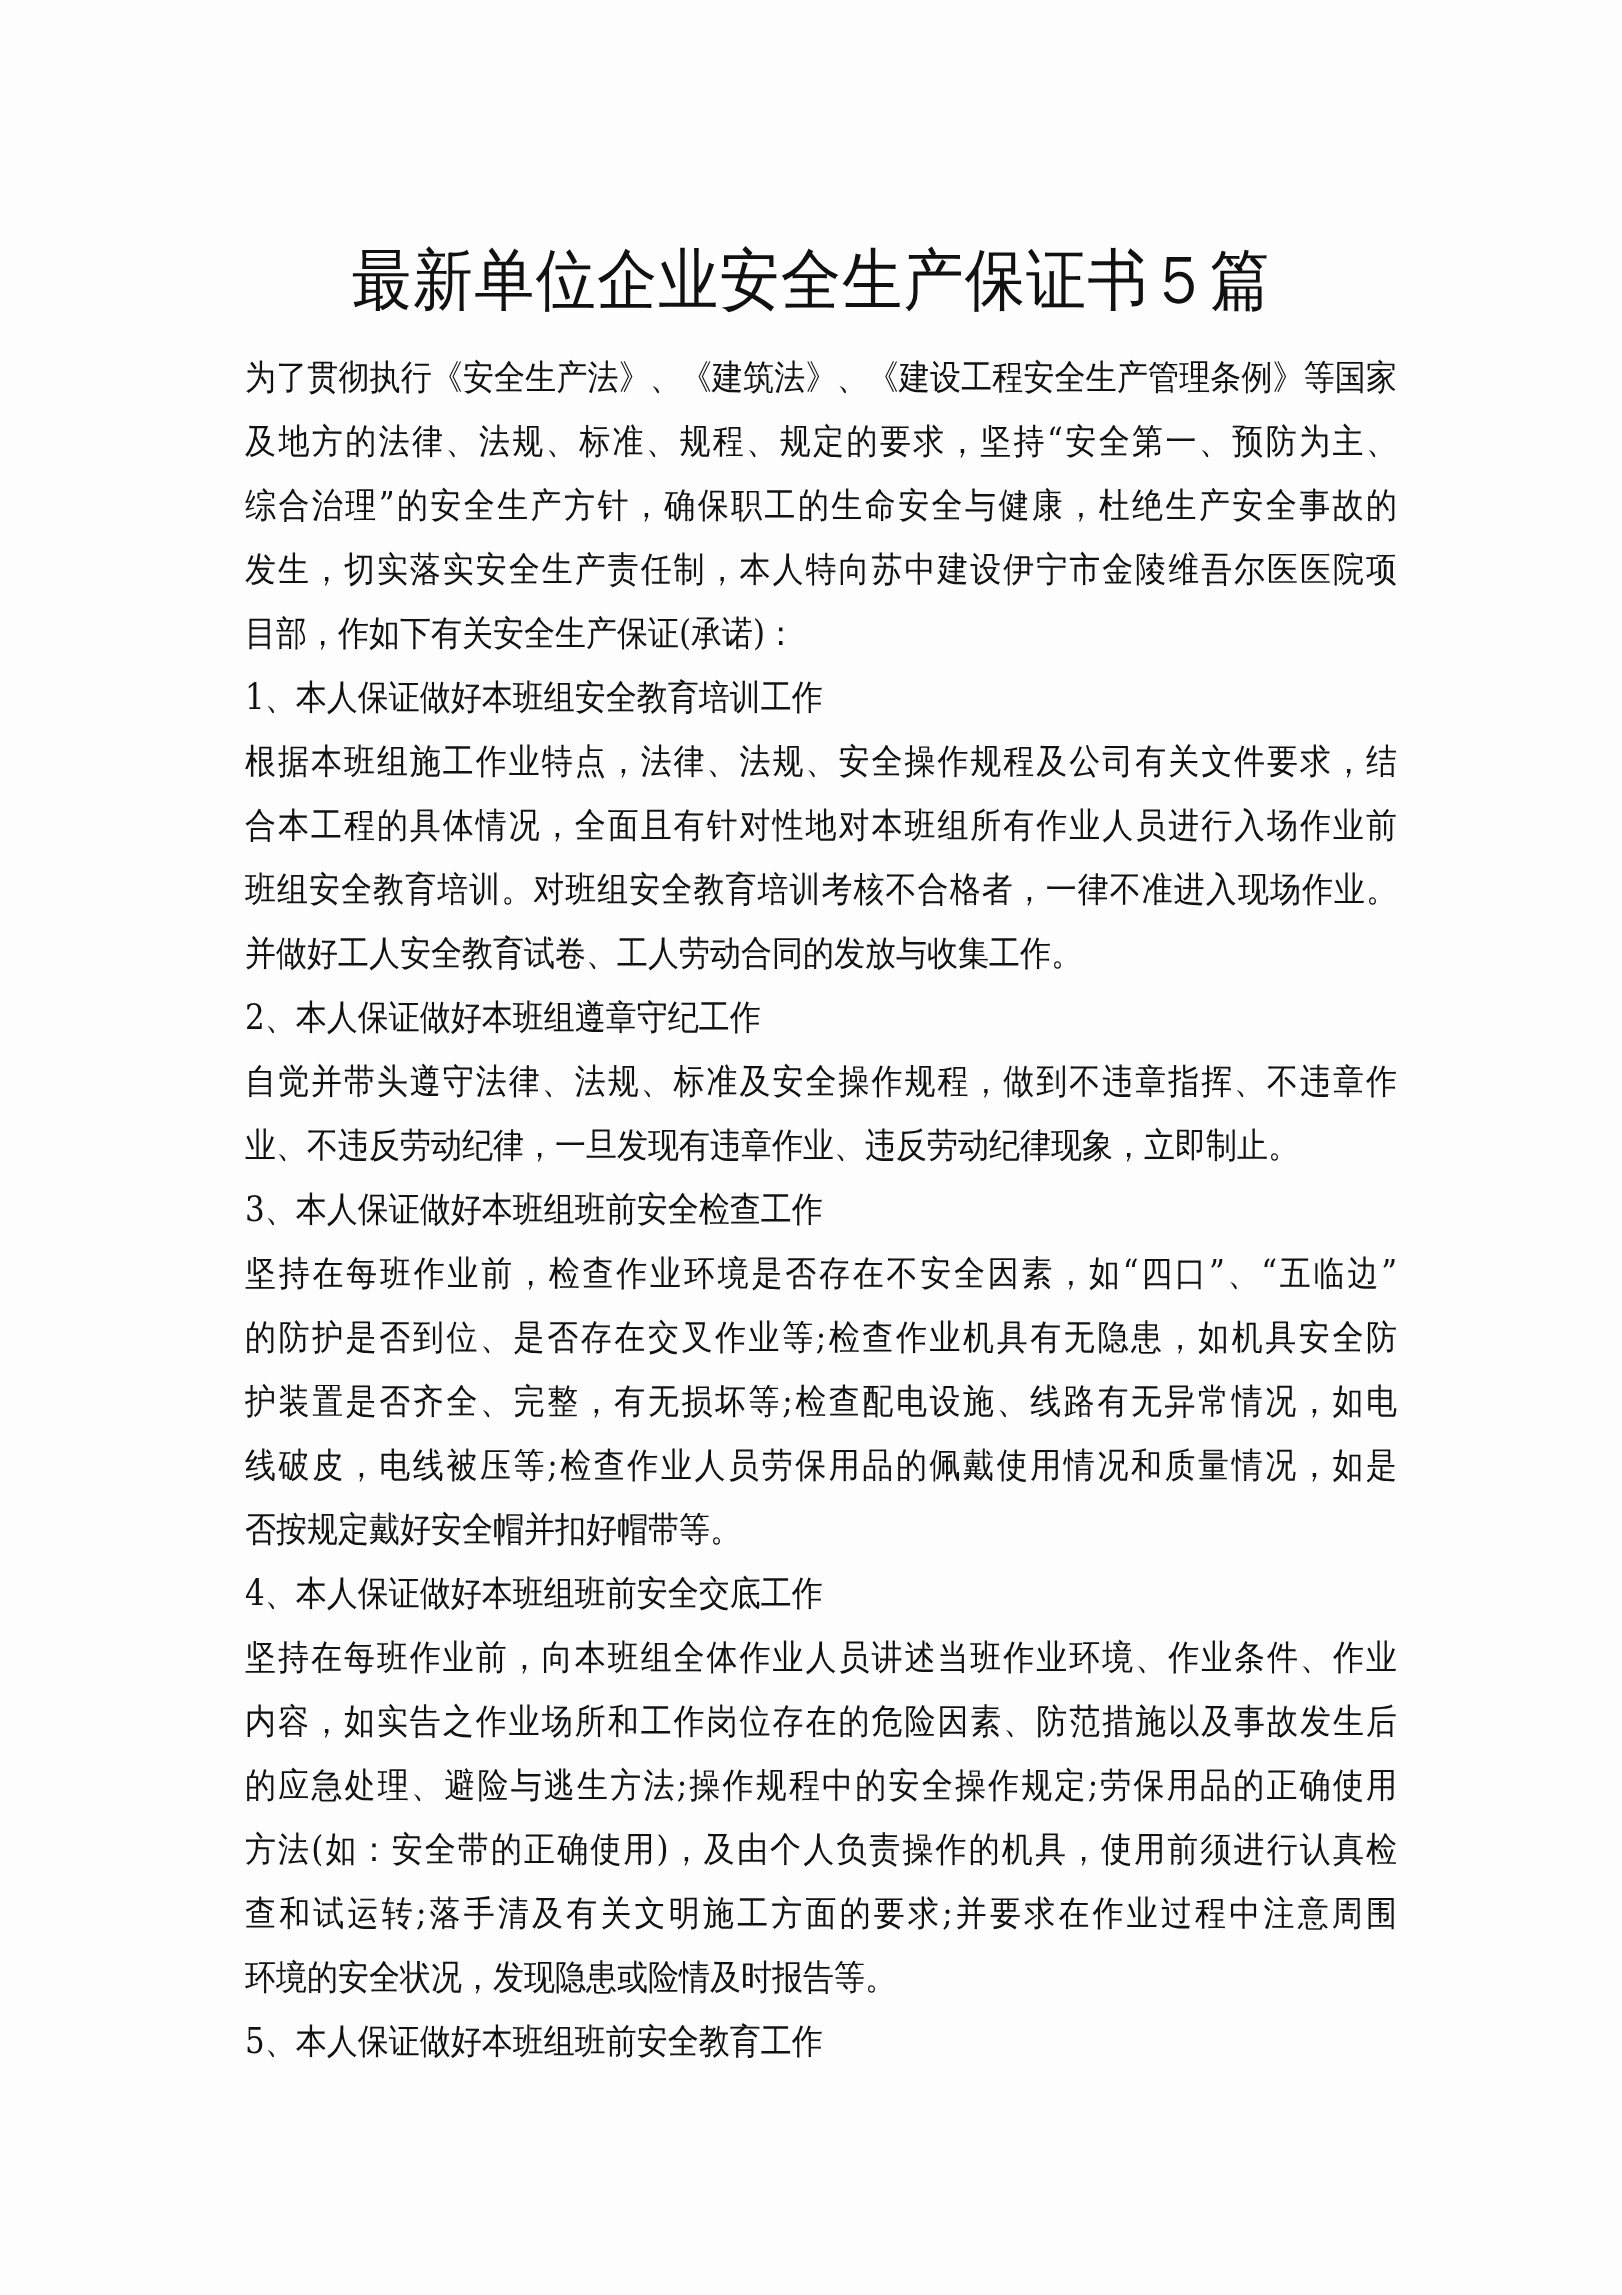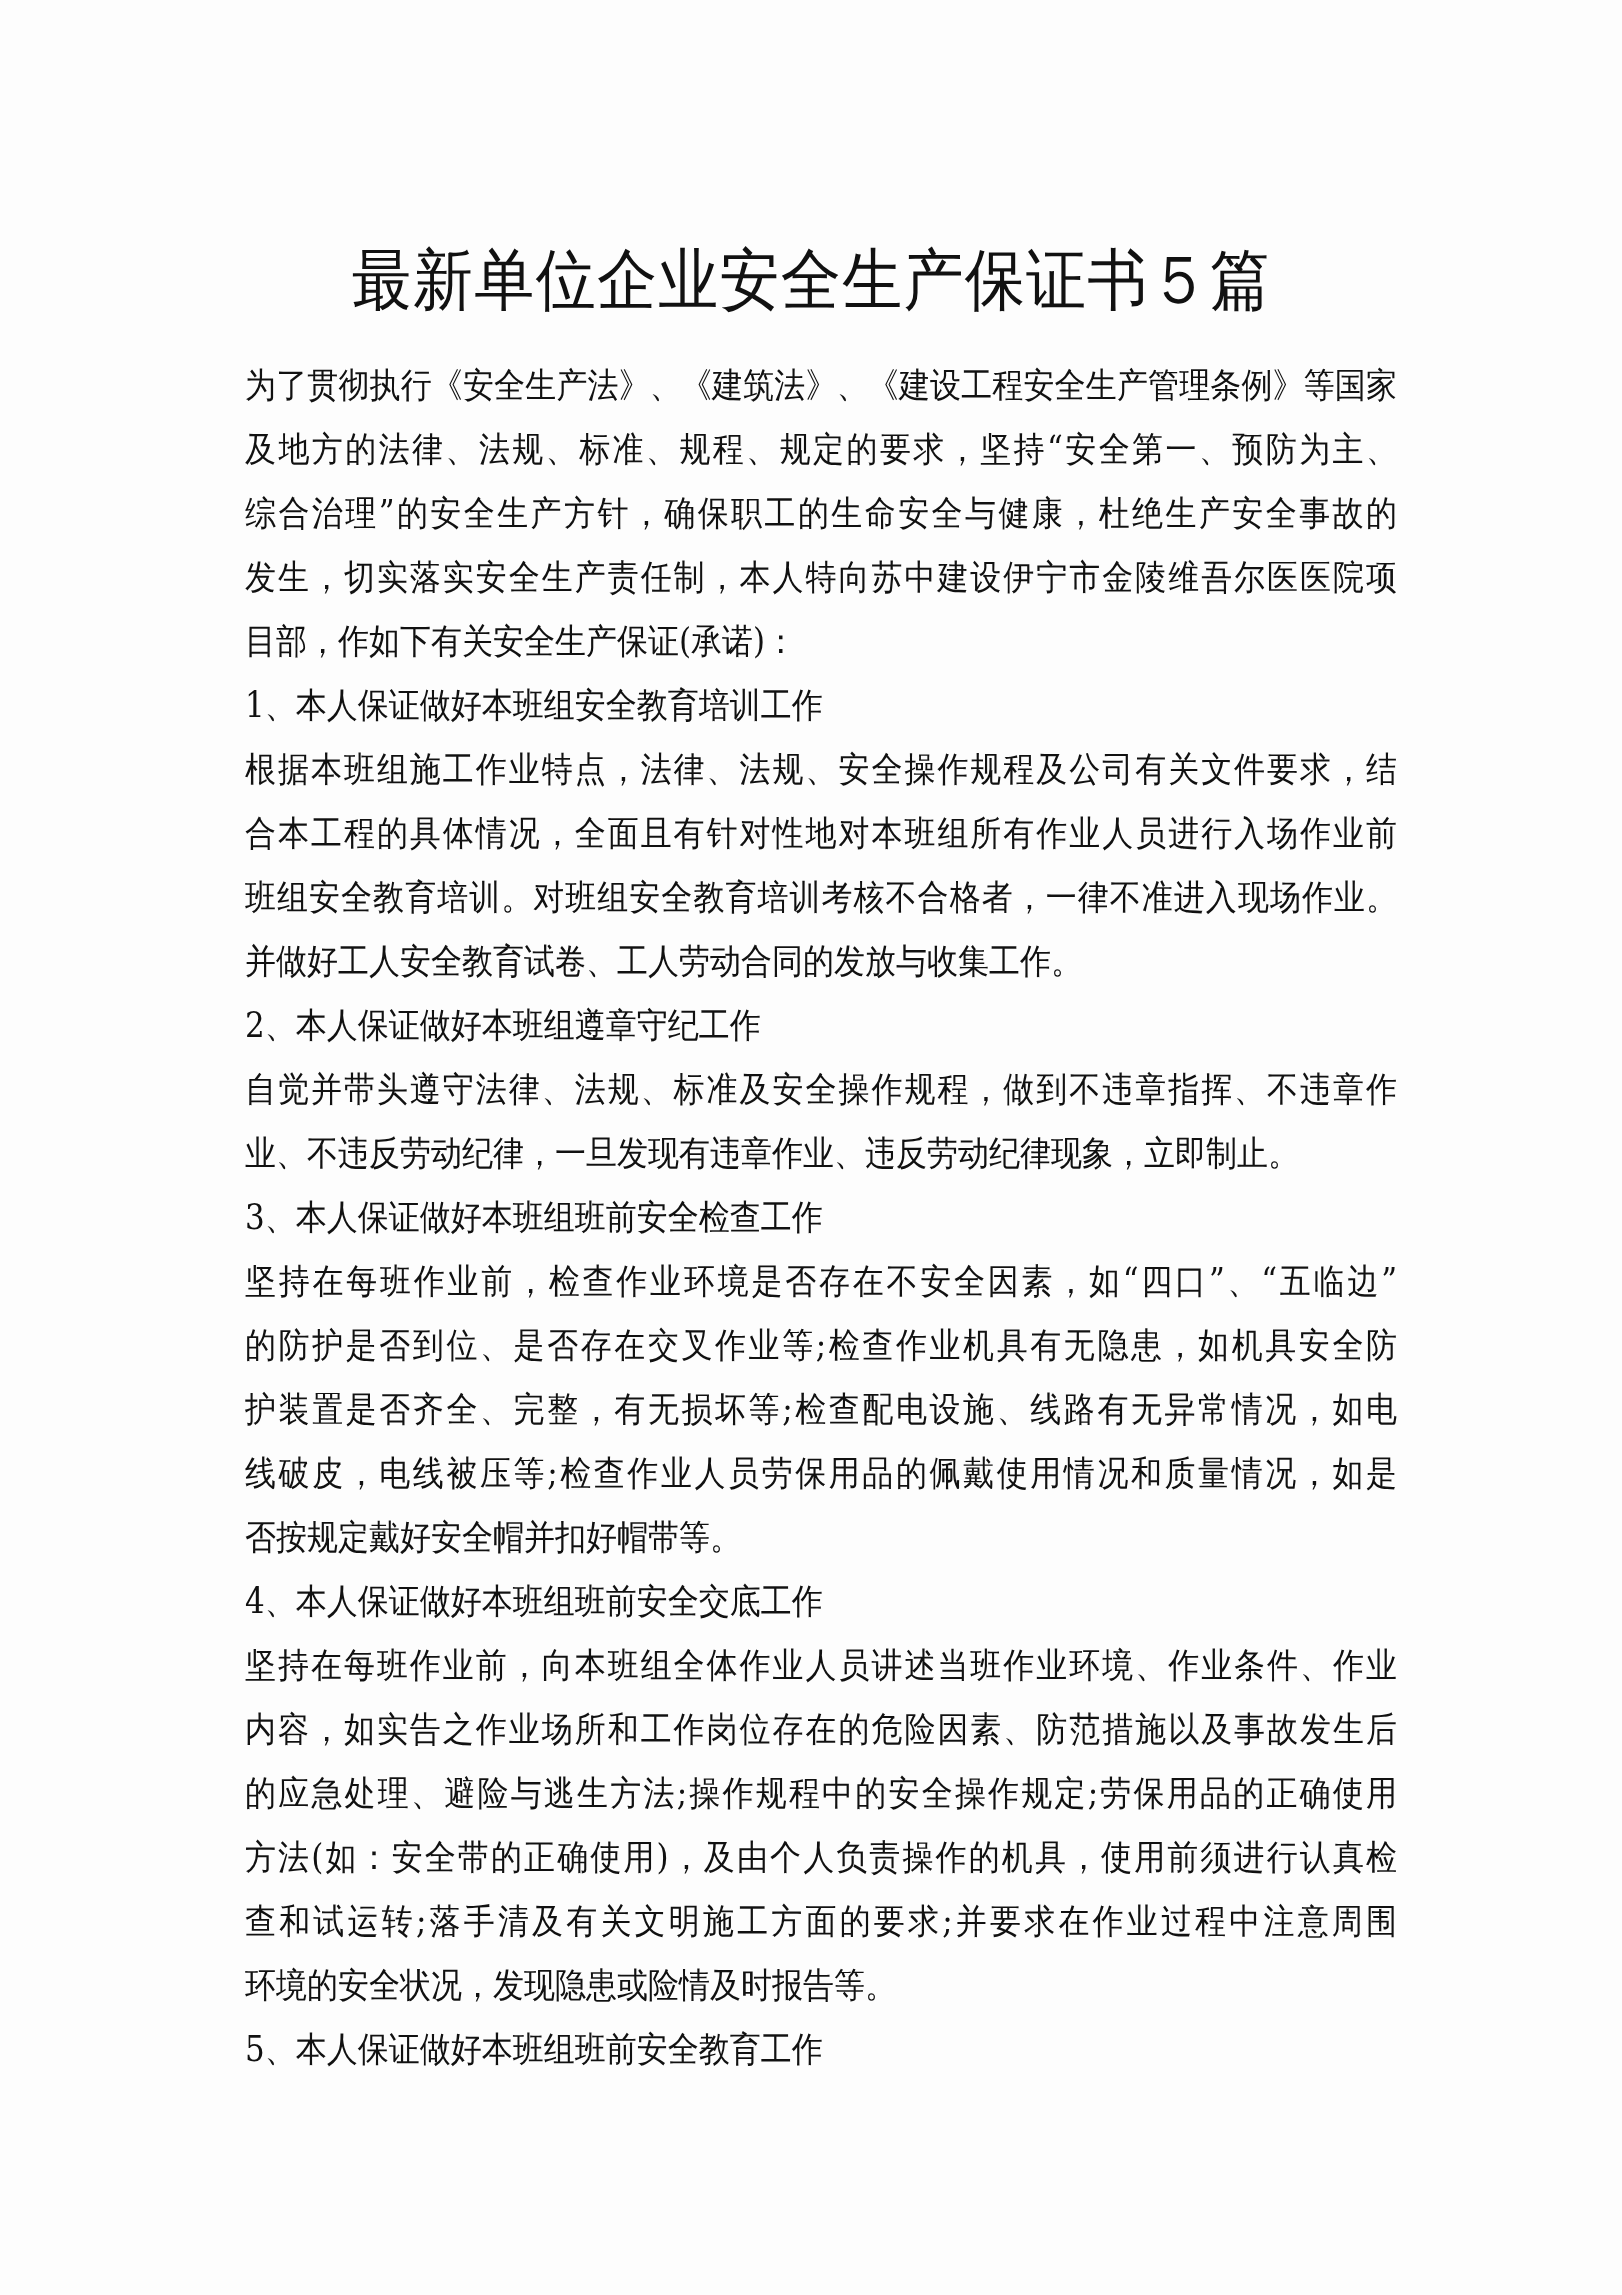--- a/index.html
+++ b/index.html
@@ -2,21 +2,21 @@
 <html style="font-size:10.5px"><head>
 <meta charset="utf-8">
 <style>
   html, body { margin: 0; padding: 0; background: #fdfdfd; }
   body { width: 1623px; height: 2295px; position: relative; overflow: hidden;
          font-family: "DejaVu Serif", "Liberation Serif", serif; color: #111; }
   .page { position: absolute; left: 0; top: 0; width: 1623px; height: 2295px; background: #fdfdfd; padding-left: 48px; }
   .title { position: absolute; left: 0; width: 1623px; top: 196px; text-align: center;
            font-size: 60px; line-height: 79px; font-weight: normal; letter-spacing: 1.3px;
            transform: scaleY(1.12); transform-origin: top center; }
-  .body { position: absolute; left: 245px; top: 353px; width: 1152px; }
+  .body { position: absolute; left: 245px; top: 345px; width: 1152px; }
   .line { display: block; height: 64px; line-height: 64px; font-size: 31px;
           white-space: nowrap; letter-spacing: 0px;
           transform: scaleY(1.12); transform-origin: left center; }
   .line.just { text-align: justify; text-align-last: justify; }
   .heading { }
 </style>
 </head>
 <body>
 
 <div class="page">

